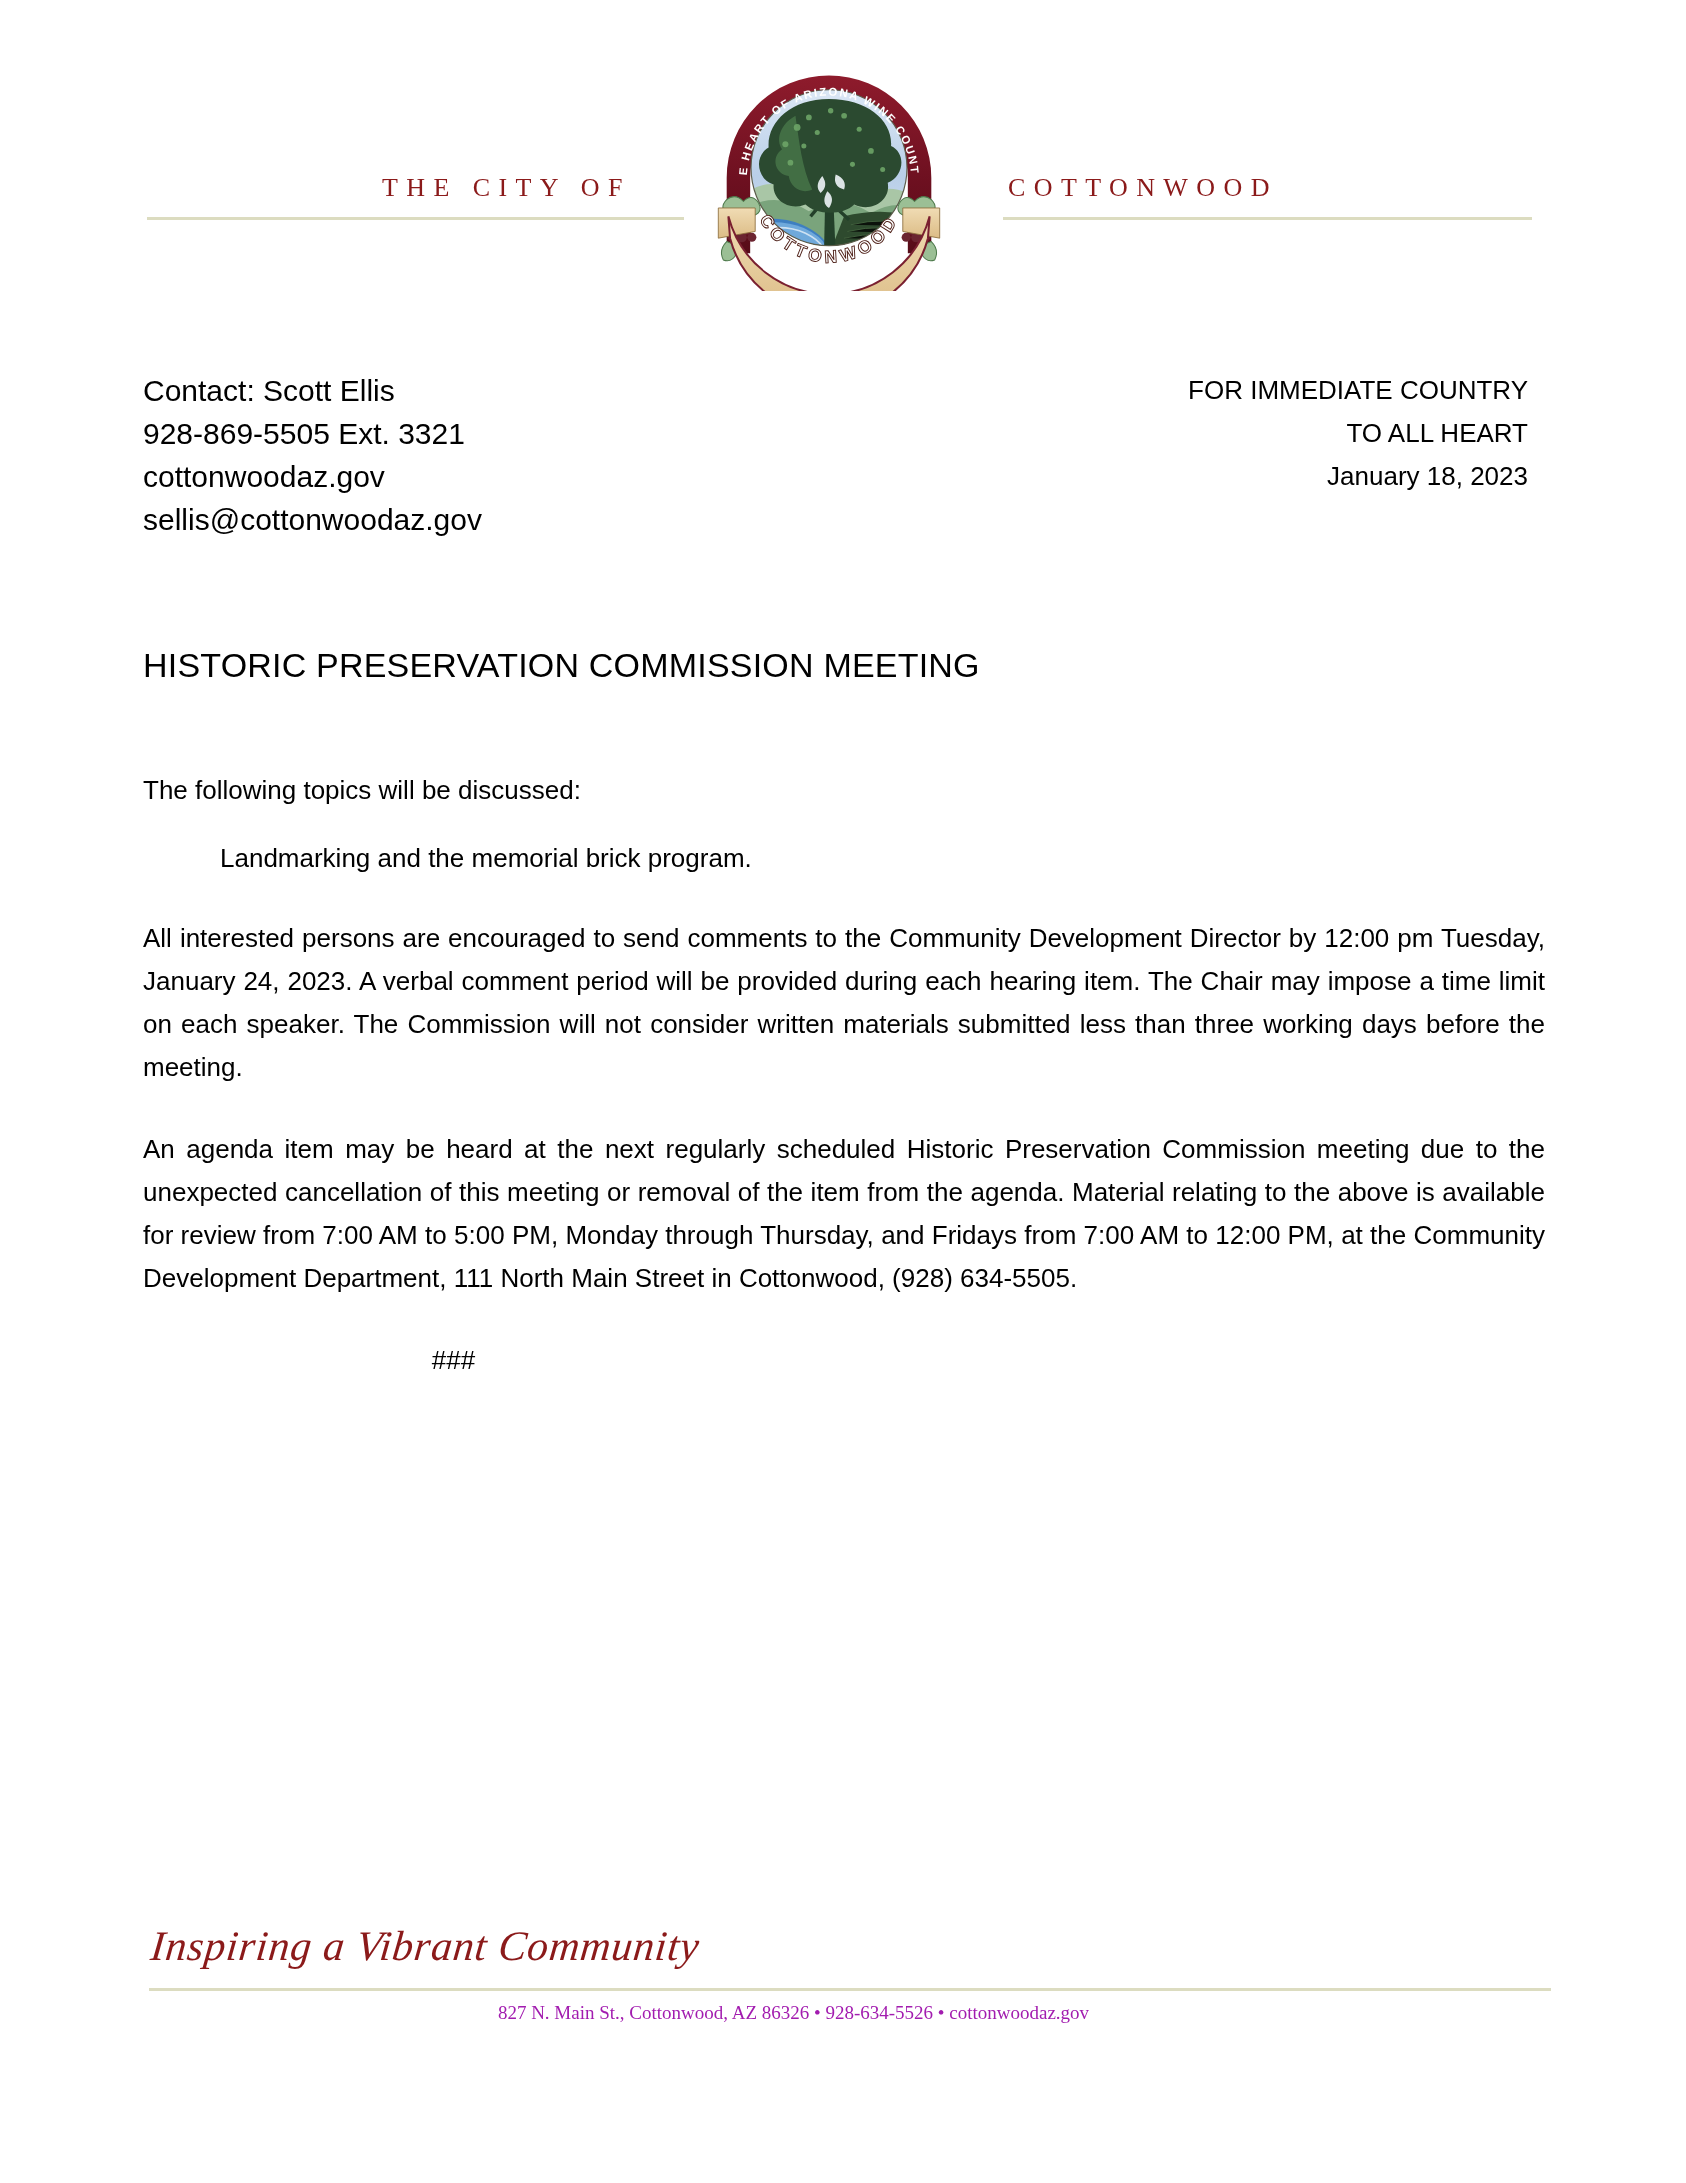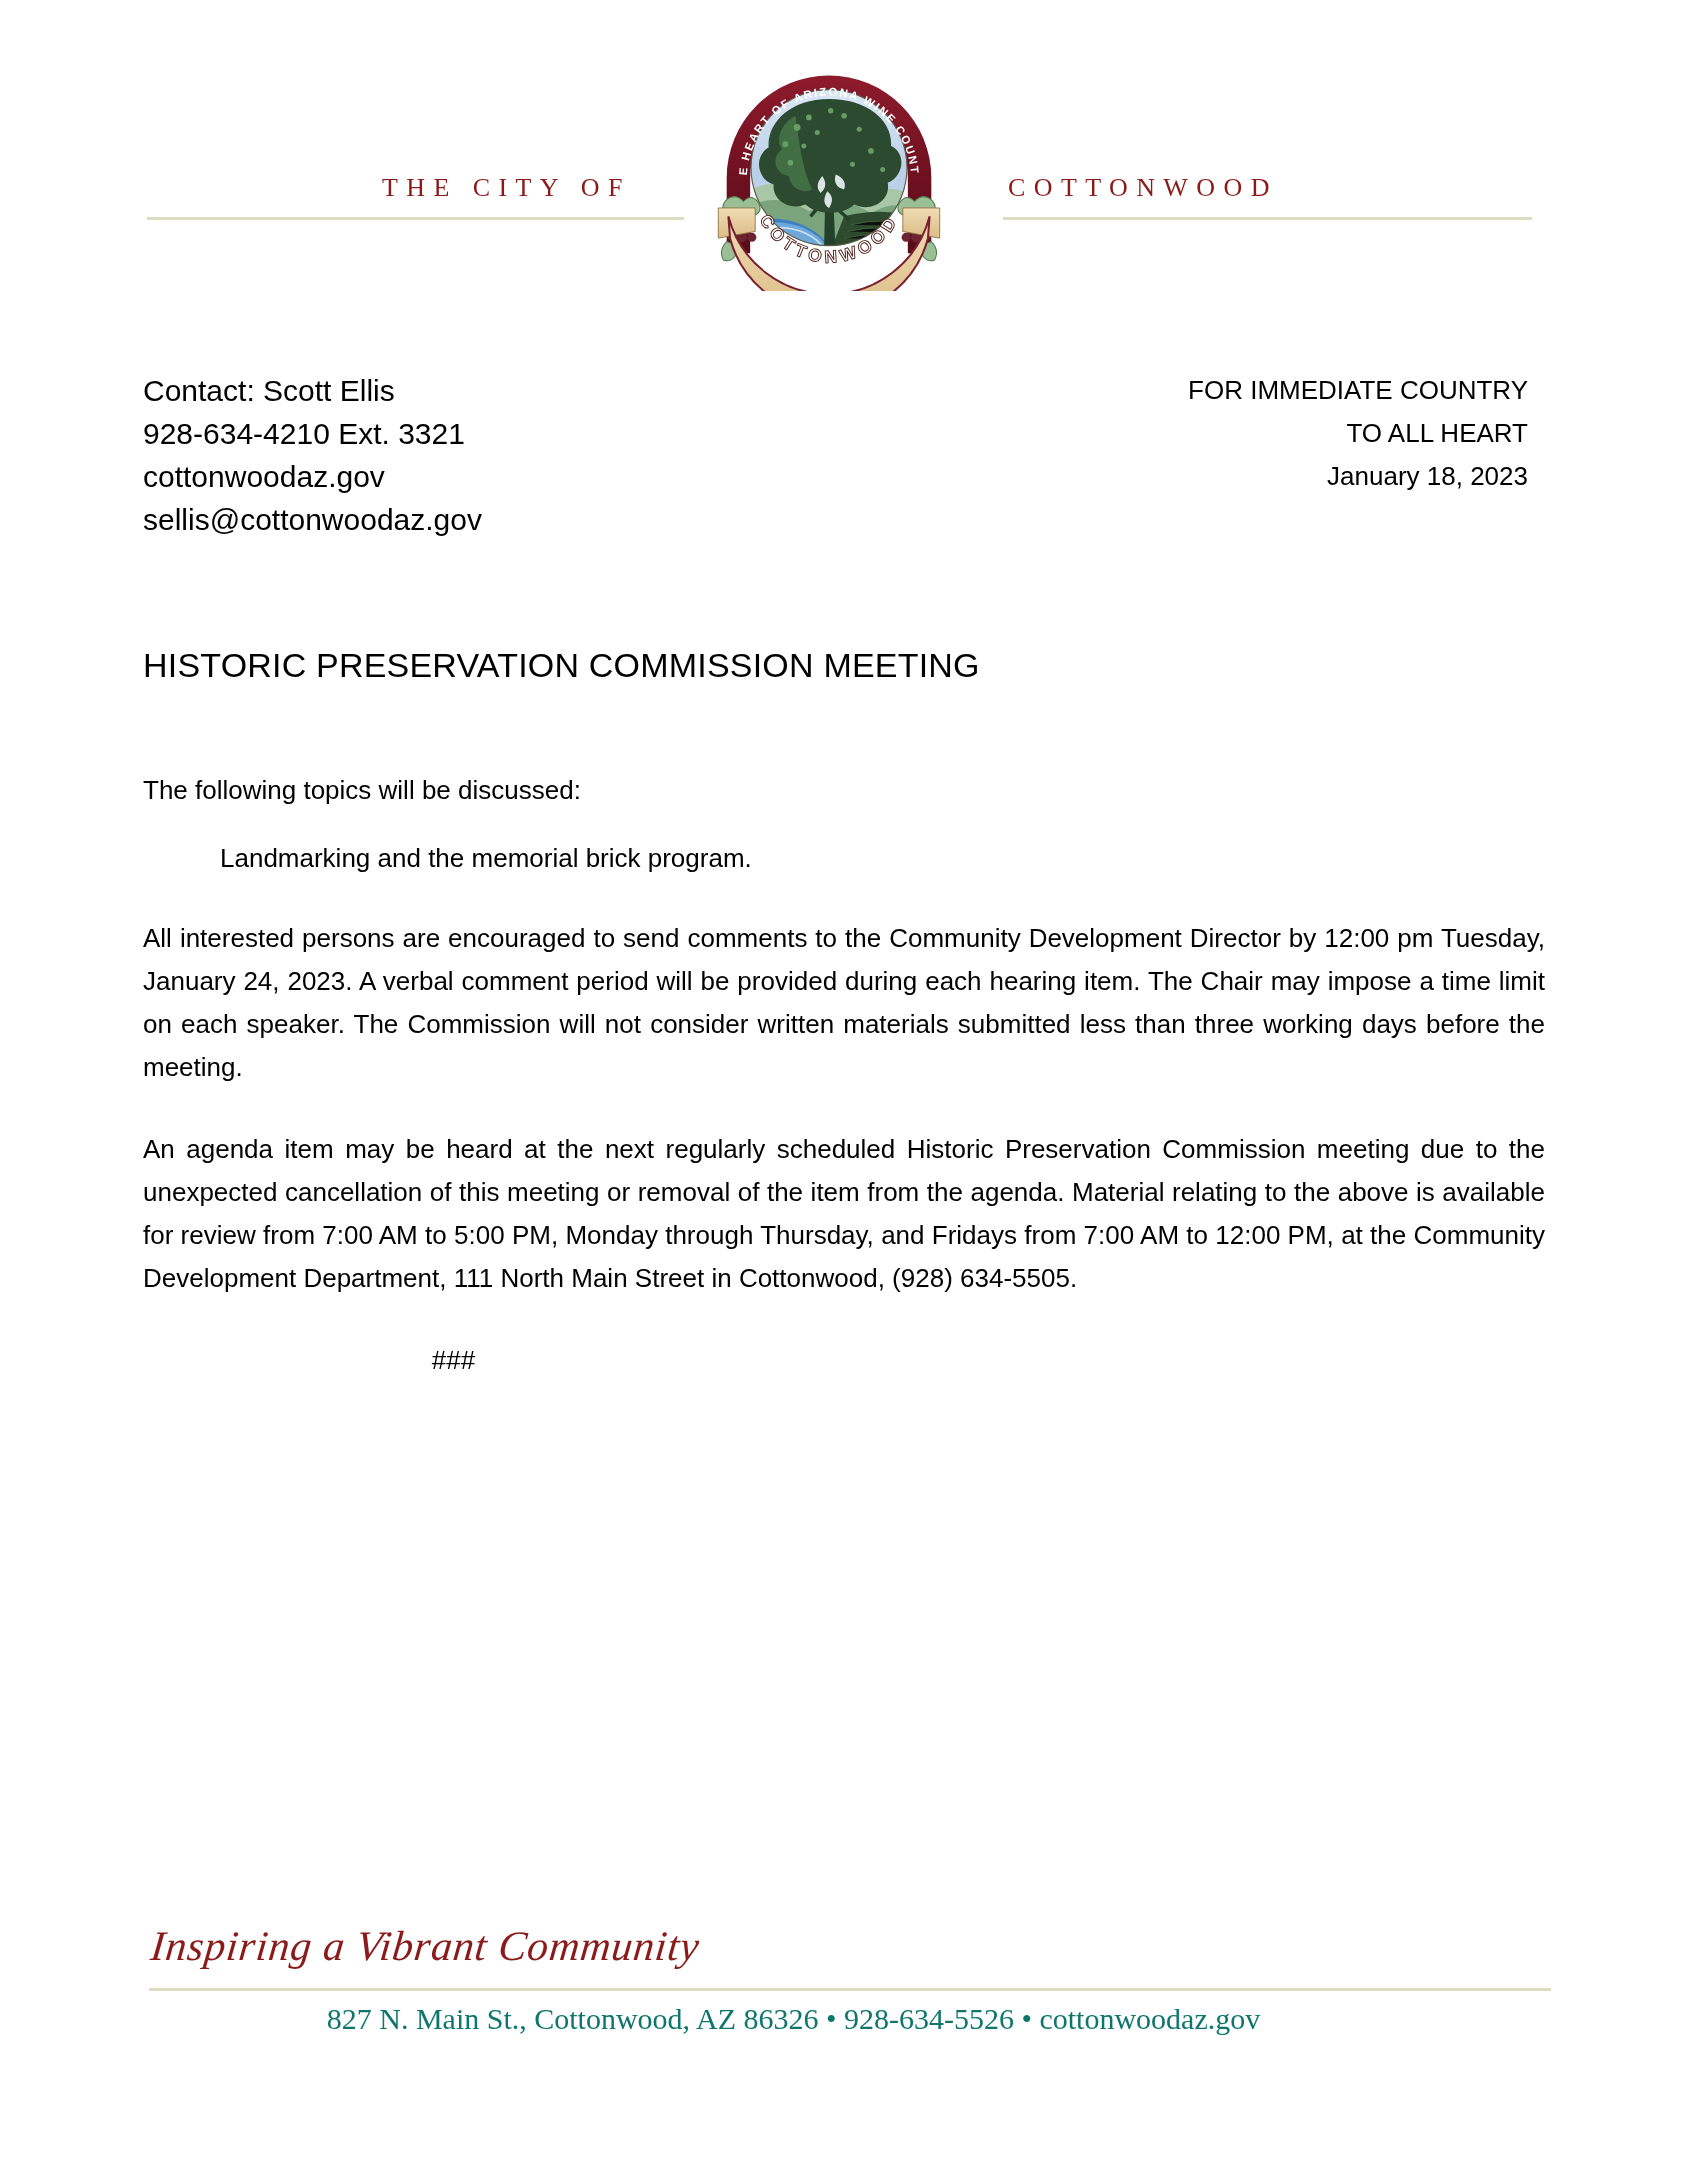--- a/index.html
+++ b/index.html
@@ -153,22 +153,22 @@
     background:#dcdcc0;
   }
 
   .footer-address {
     position:absolute;
     left:0;
     top:88px;
     width:1587px;
     text-align:center;
     font-family:"Liberation Serif", serif;
-    font-size:30px;
-    color:#0f766e;
+    font-size:19px;
+    color:#a21caf;
     white-space:nowrap;
   }
 </style>
 </head>
 <body>
 
 <div class="page">
 
   <div class="letterhead">
 
@@ -295,21 +295,21 @@
       </svg>
     </div>
   </div>
 
   <div class="content">
 
     <div class="meta-row">
 
       <div class="contact-block">
         <div>Contact: Scott Ellis</div>
-        <div>928-634-4210 Ext. 3321</div>
+        <div>928-869-5505 Ext. 3321</div>
         <div>cottonwoodaz.gov</div>
         <div>sellis@cottonwoodaz.gov</div>
       </div>
 
       <div class="release-block">
         <div>FOR IMMEDIATE COUNTRY</div>
         <div>TO ALL HEART</div>
         <div>January 18, 2023</div>
       </div>
 

